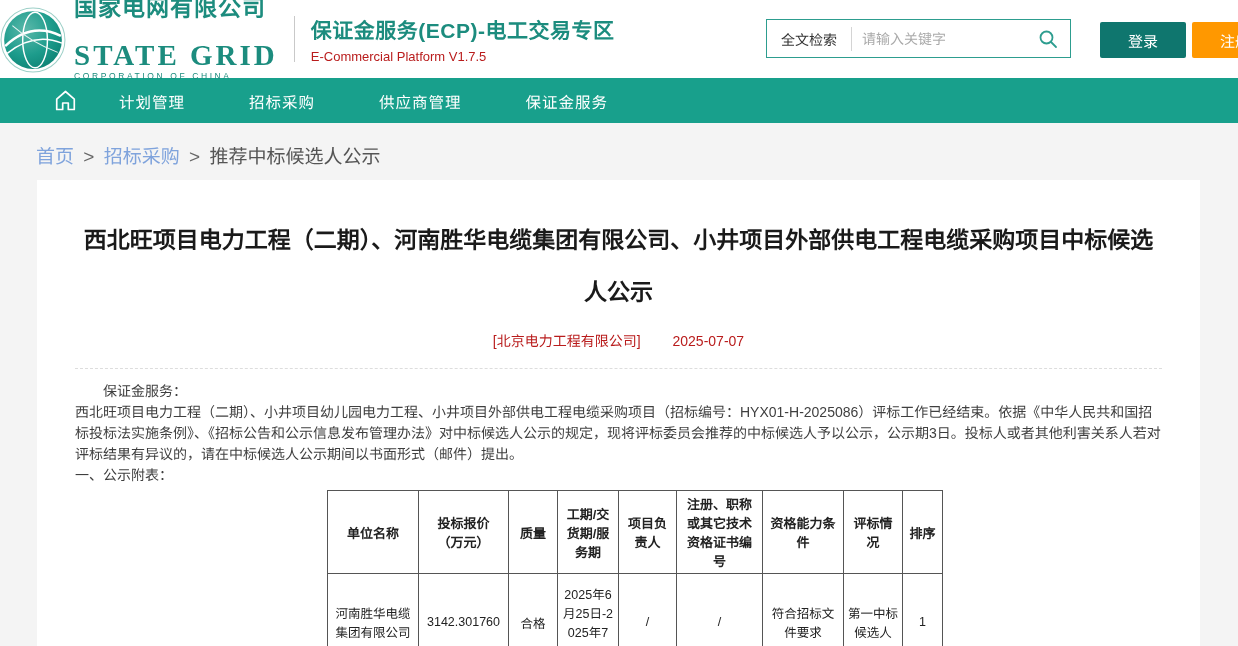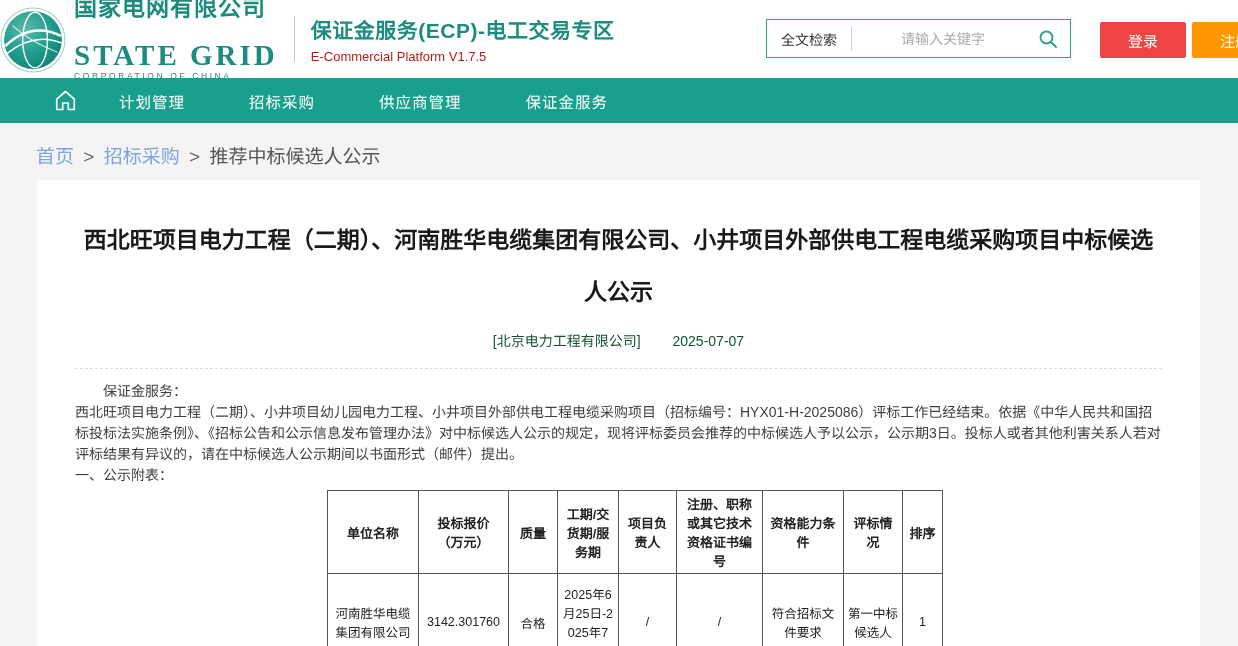--- a/index.html
+++ b/index.html
@@ -24,31 +24,31 @@
 
   .search-wrap {
     position:absolute; left:766px; top:19px; width:305px; height:39px;
     border:1px solid #2d9d8f; border-radius:0; background:#fff;
     display:flex; align-items:center;
   }
   .search-scope { font-size:14px; color:#333; padding:0 14px; cursor:pointer; white-space:nowrap; }
   .search-divider { width:1px; height:24px; background:#d4d4d4; }
   .search-input {
     border:none; outline:none; flex:1; font-size:14px; padding:0 10px;
-    font-family:inherit; color:#ec4899; background:transparent; min-width:0;text-align:center;
+    font-family:inherit; color:#ec4899; background:transparent; min-width:0;
   }
   .search-input::placeholder { color:#aaa; }
   .search-btn { background:none; border:none; cursor:pointer; padding:0 12px 0 4px; display:flex; align-items:center; }
 
   .btn-login, .btn-register {
     position:absolute; top:22px; width:86px; height:36px; border:none;
     color:#fff; font-size:15px; cursor:pointer; border-radius:2px;
     font-family:inherit;
   }
-  .btn-login { left:1100px; background:#ef4444; }
+  .btn-login { left:1100px; background:#0f766e; }
   .btn-register { left:1192px; background:#ff9800; }
 
   
   .mainnav { height:45px; background:#18a08c; display:flex; align-items:center; }
   .nav-home { margin-left:52px; display:flex; align-items:center; cursor:pointer; }
   .nav-item {
     color:#fff; font-size:15.5px; text-decoration:none; cursor:pointer;
     margin-left:64px; letter-spacing:1px;
   }
   .nav-item:first-of-type { margin-left:40px; }
@@ -61,21 +61,21 @@
 
   
   .card {
     width:1163px; margin-left:37px; background:#fff;
     min-height:460px; padding:34px 38px 0 38px;
   }
   .doc-title {
     font-size:23px; font-weight:bold; color:#1a1a1a; text-align:center;
     line-height:52px; padding:0 6px;
   }
-  .doc-meta { text-align:center; color:#14532d; font-size:14px; margin-top:12px; }
+  .doc-meta { text-align:center; color:#b91c1c; font-size:14px; margin-top:12px; }
   .doc-meta .meta-date { margin-left:28px; }
   .dashed-divider { border-top:1px dashed #ddd; margin-top:18px; }
 
   .article-text { font-size:14px; color:#3f3f3f; line-height:21px; margin-top:12px; }
   .salutation { text-indent:2em; }
   .section-label { }
 
   
   .bid-table {
     border-collapse:collapse; margin-left:252px; margin-top:4px;

